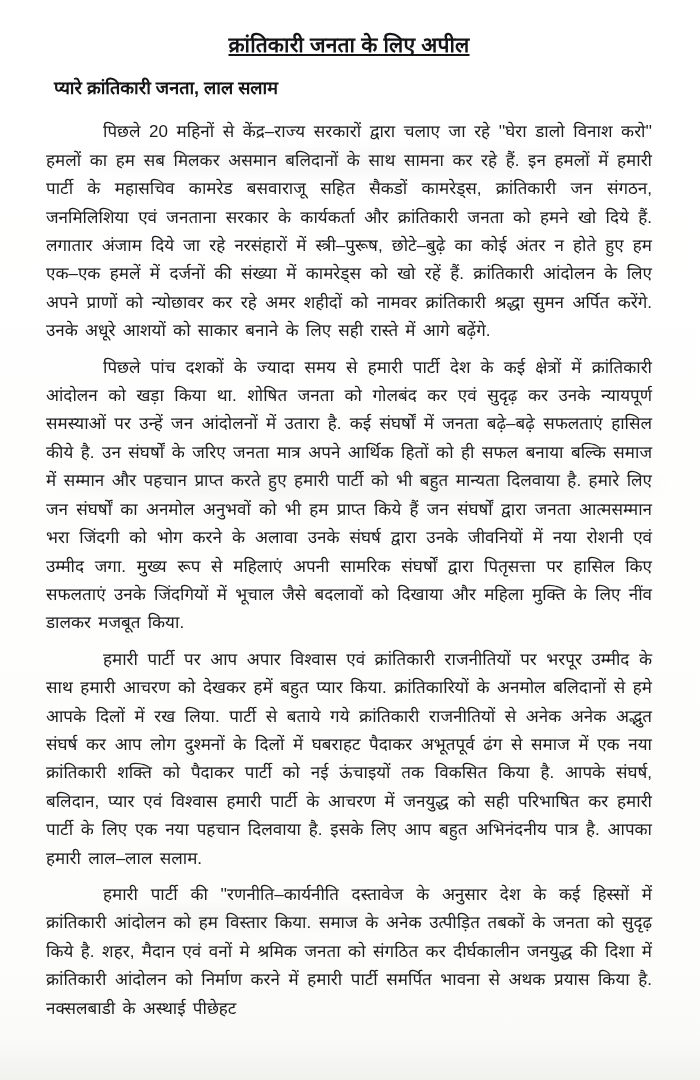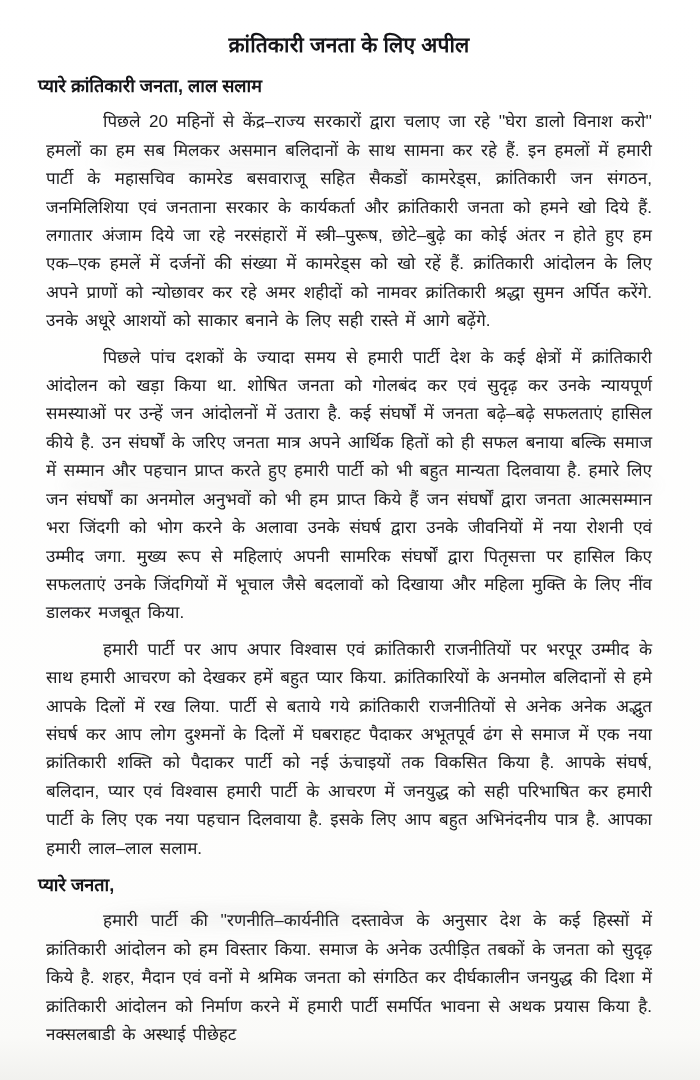--- a/index.html
+++ b/index.html
@@ -34,23 +34,24 @@
   .scan-artifact.a2 { left: 60px; top: 470px; width: 600px; height: 30px; }
   .scan-artifact.a3 { left: 100px; top: 905px; width: 300px; height: 24px; }
 
   h1.doc-title {
     margin: 0 0 14px 0;
     text-align: center;
     font-size: 21px;
     font-weight: bold;
     letter-spacing: 0.2px;
     color: #151518;
+    text-decoration: underline;
   }
   h2.salutation {
-    margin: 0;
+    margin: 16px;
     font-size: 18px;
     font-weight: bold;
     line-height: 28.4px;
     color: #151518;
   }
   p.body-para {
     margin: 8px;
     font-size: 17px;
     line-height: 28.4px;
     text-align: justify;
@@ -70,16 +71,15 @@
   <h1 class="doc-title">क्रांतिकारी जनता के लिए अपील</h1>
 
   <h2 class="salutation">प्यारे क्रांतिकारी जनता, लाल सलाम</h2>
 
   <p class="body-para">पिछले 20 महिनों से केंद्र–राज्य सरकारों द्वारा चलाए जा रहे ''घेरा डालो विनाश करो'' हमलों का हम सब मिलकर असमान बलिदानों के साथ सामना कर रहे हैं. इन हमलों में हमारी पार्टी के महासचिव कामरेड बसवाराजू सहित सैकडों कामरेड्स, क्रांतिकारी जन संगठन, जनमिलिशिया एवं जनताना सरकार के कार्यकर्ता और क्रांतिकारी जनता को हमने खो दिये हैं. लगातार अंजाम दिये जा रहे नरसंहारों में स्त्री–पुरूष, छोटे–बुढ़े का कोई अंतर न होते हुए हम एक–एक हमलें में दर्जनों की संख्या में कामरेड्स को खो रहें हैं. क्रांतिकारी आंदोलन के लिए अपने प्राणों को न्योछावर कर रहे अमर शहीदों को नामवर क्रांतिकारी श्रद्धा सुमन अर्पित करेंगे. उनके अधूरे आशयों को साकार बनाने के लिए सही रास्ते में आगे बढ़ेंगे.</p>
 
   <p class="body-para">पिछले पांच दशकों के ज्यादा समय से हमारी पार्टी देश के कई क्षेत्रों में क्रांतिकारी आंदोलन को खड़ा किया था. शोषित जनता को गोलबंद कर एवं सुदृढ़ कर उनके न्यायपूर्ण समस्याओं पर उन्हें जन आंदोलनों में उतारा है. कई संघर्षों में जनता बढ़े–बढ़े सफलताएं हासिल कीये है. उन संघर्षों के जरिए जनता मात्र अपने आर्थिक हितों को ही सफल बनाया बल्कि समाज में सम्मान और पहचान प्राप्त करते हुए हमारी पार्टी को भी बहुत मान्यता दिलवाया है. हमारे लिए जन संघर्षों का अनमोल अनुभवों को भी हम प्राप्त किये हैं जन संघर्षों द्वारा जनता आत्मसम्मान भरा जिंदगी को भोग करने के अलावा उनके संघर्ष द्वारा उनके जीवनियों में नया रोशनी एवं उम्मीद जगा. मुख्य रूप से महिलाएं अपनी सामरिक संघर्षों द्वारा पितृसत्ता पर हासिल किए सफलताएं उनके जिंदगियों में भूचाल जैसे बदलावों को दिखाया और महिला मुक्ति के लिए नींव डालकर मजबूत किया.</p>
 
   <p class="body-para">हमारी पार्टी पर आप अपार विश्वास एवं क्रांतिकारी राजनीतियों पर भरपूर उम्मीद के साथ हमारी आचरण को देखकर हमें बहुत प्यार किया. क्रांतिकारियों के अनमोल बलिदानों से हमे आपके दिलों में रख लिया. पार्टी से बताये गये क्रांतिकारी राजनीतियों से अनेक अनेक अद्भुत संघर्ष कर आप लोग दुश्मनों के दिलों में घबराहट पैदाकर अभूतपूर्व ढंग से समाज में एक नया क्रांतिकारी शक्ति को पैदाकर पार्टी को नई ऊंचाइयों तक विकसित किया है. आपके संघर्ष, बलिदान, प्यार एवं विश्वास हमारी पार्टी के आचरण में जनयुद्ध को सही परिभाषित कर हमारी पार्टी के लिए एक नया पहचान दिलवाया है. इसके लिए आप बहुत अभिनंदनीय पात्र है. आपका हमारी लाल–लाल सलाम.</p>
 
-  <h2 class="salutation">प्यारे जनता,</h2>
 
   <p class="body-para">हमारी पार्टी की ''रणनीति–कार्यनीति दस्तावेज के अनुसार देश के कई हिस्सों में क्रांतिकारी आंदोलन को हम विस्तार किया. समाज के अनेक उत्पीड़ित तबकों के जनता को सुदृढ़ किये है. शहर, मैदान एवं वनों मे श्रमिक जनता को संगठित कर दीर्घकालीन जनयुद्ध की दिशा में क्रांतिकारी आंदोलन को निर्माण करने में हमारी पार्टी समर्पित भावना से अथक प्रयास किया है. नक्सलबाडी के अस्थाई पीछेहट</p>
 </div>
 
 </body></html>

